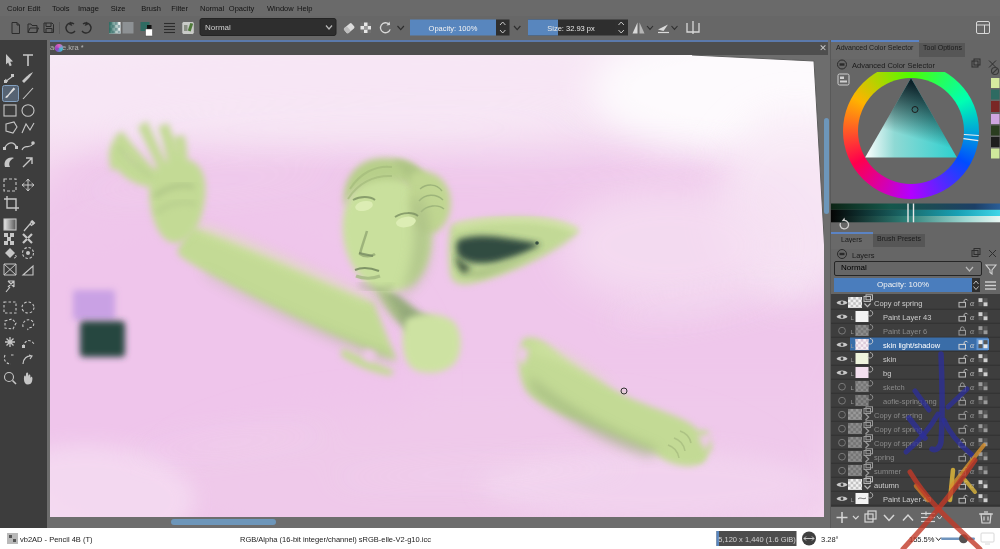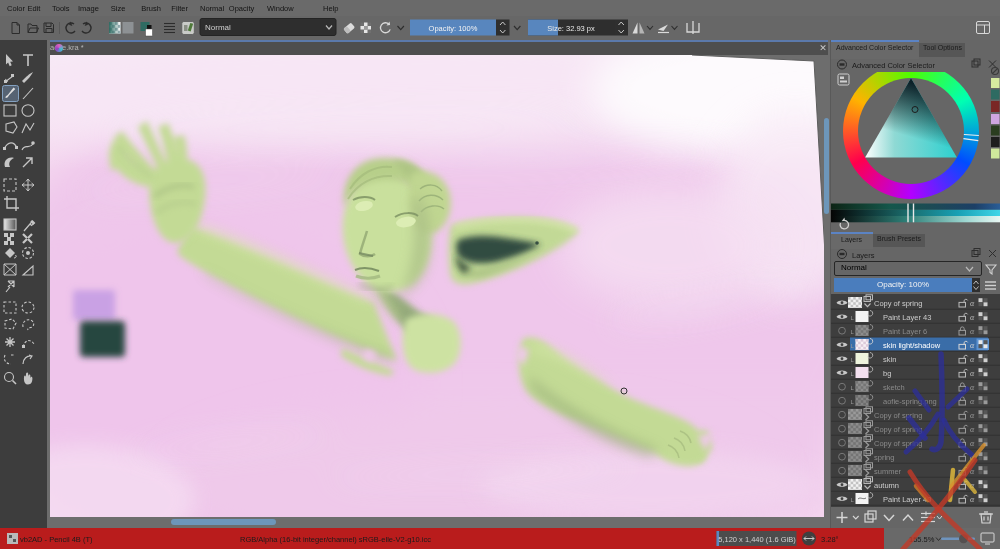--- a/index.html
+++ b/index.html
@@ -7,38 +7,38 @@
        font-family:"Liberation Sans",sans-serif;background:#696969;}
   .abs{position:absolute;}
   #menubar{left:0;top:0;width:1000px;height:16px;background:#6a6a6a;}
   #menubar span{position:absolute;top:1px;font-size:7.5px;color:#141414;line-height:15px;}
   #toolbar{left:0;top:16px;width:1000px;height:24px;background:#676767;}
   #toolbox{left:0;top:40px;width:47px;height:488px;background:#3d3d3d;}
   #mdi{left:47px;top:40px;width:783px;height:488px;background:#6d6d6d;}
   #subtitle{left:50px;top:40px;width:778px;height:13px;background:#4e4e4e;
             border-top:2px solid #5b79ab;color:#b5b5b5;font-size:7.5px;line-height:12px;text-align:left;}
   #dock{left:830px;top:40px;width:170px;height:488px;background:#666666;border-left:1px solid #595959;}
-  #statusbar{left:0;top:528px;width:884px;height:21px;background:#b91c1c;}
+  #statusbar{left:0;top:528px;width:1000px;height:21px;background:#ffffff;}
   .tabtxt{font-size:7px;color:#1b1b1b;white-space:nowrap;overflow:hidden;}
 </style>
 </head>
 <body>
 
 <div class="abs" id="menubar">
   <span style="left:7px">Color</span>
   <span style="left:27.5px">Edit</span>
   <span style="left:52px">Tools</span>
   <span style="left:78px">Image</span>
   <span style="left:110.8px">Size</span>
   <span style="left:141.3px">Brush</span>
   <span style="left:171.3px">Filter</span>
   <span style="left:200px">Normal</span>
   <span style="left:228.8px">Opacity</span>
   <span style="left:267px">Window</span>
-  <span style="left:323px">Help</span>
+  <span style="left:297px">Help</span>
 </div>
 
 <div class="abs" id="toolbar">
 <svg width="1000" height="24" xmlns="http://www.w3.org/2000/svg">
 
   <g stroke="#2c2c2c" fill="none" stroke-width="1">
     <path d="M12,6.5 h5 l2.5,2.5 v8.5 h-7.5 z"></path>
     <path d="M17,6.5 v2.5 h2.5"></path>
   </g>
 

